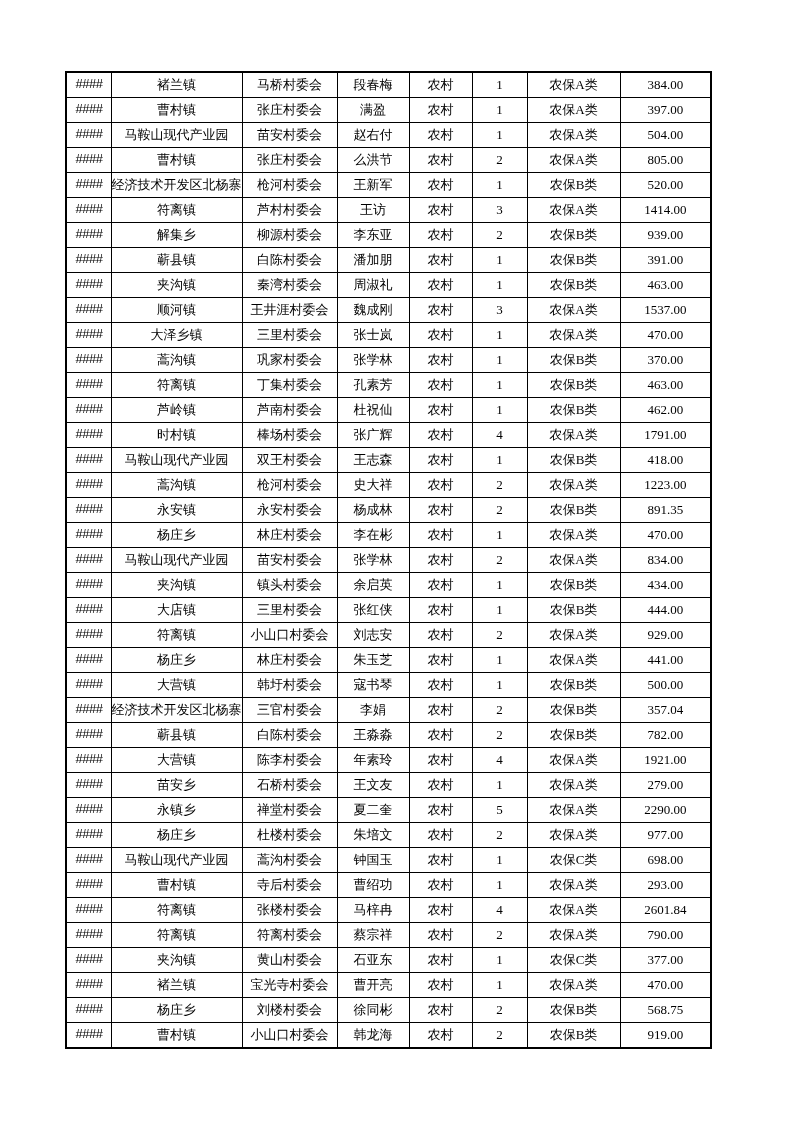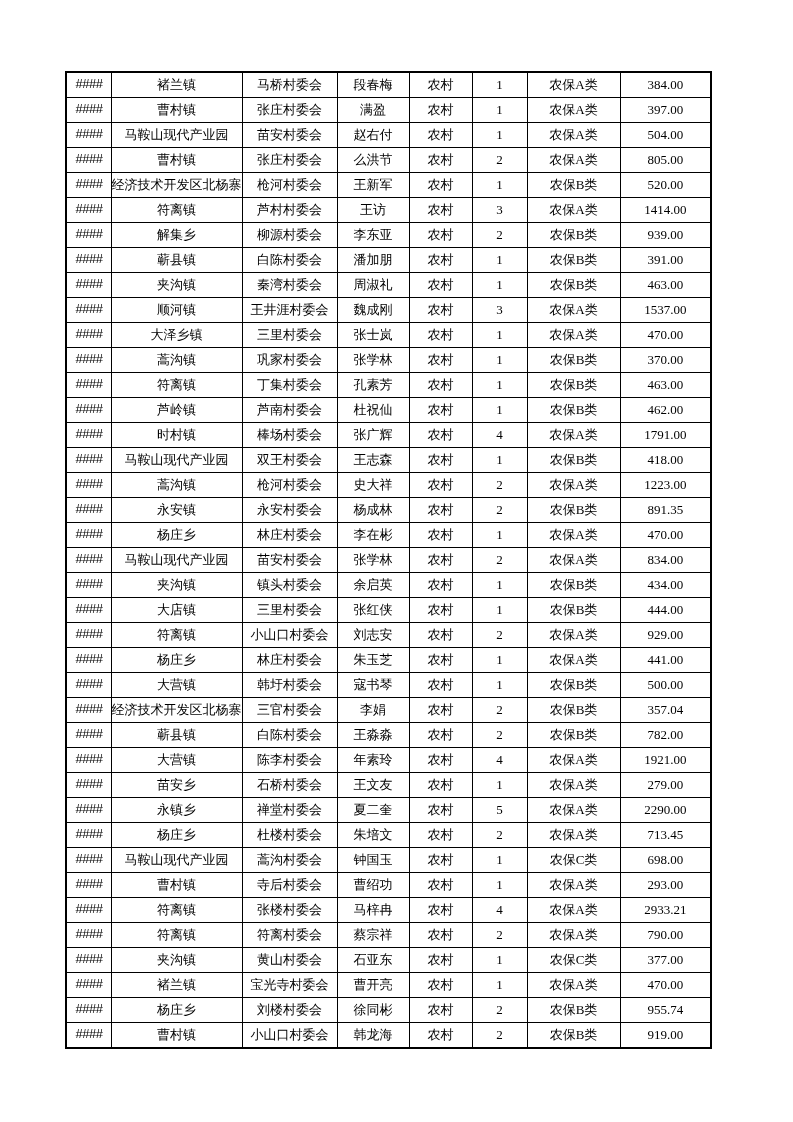--- a/index.html
+++ b/index.html
@@ -391,21 +391,21 @@
   </tr>
 
   <tr>
     <td class="c-overflow">####</td>
     <td class="c-town"><span class="clip">杨庄乡</span></td>
     <td class="c-village">杜楼村委会</td>
     <td class="c-name">朱培文</td>
     <td class="c-type">农村</td>
     <td class="c-count">2</td>
     <td class="c-category">农保A类</td>
-    <td class="c-amount">713.45</td>
+    <td class="c-amount">977.00</td>
   </tr>
 
   <tr>
     <td class="c-overflow">####</td>
     <td class="c-town"><span class="clip">马鞍山现代产业园</span></td>
     <td class="c-village">蒿沟村委会</td>
     <td class="c-name">钟国玉</td>
     <td class="c-type">农村</td>
     <td class="c-count">1</td>
     <td class="c-category">农保C类</td>
@@ -424,21 +424,21 @@
   </tr>
 
   <tr>
     <td class="c-overflow">####</td>
     <td class="c-town"><span class="clip">符离镇</span></td>
     <td class="c-village">张楼村委会</td>
     <td class="c-name">马梓冉</td>
     <td class="c-type">农村</td>
     <td class="c-count">4</td>
     <td class="c-category">农保A类</td>
-    <td class="c-amount">2933.21</td>
+    <td class="c-amount">2601.84</td>
   </tr>
 
   <tr>
     <td class="c-overflow">####</td>
     <td class="c-town"><span class="clip">符离镇</span></td>
     <td class="c-village">符离村委会</td>
     <td class="c-name">蔡宗祥</td>
     <td class="c-type">农村</td>
     <td class="c-count">2</td>
     <td class="c-category">农保A类</td>
@@ -468,21 +468,21 @@
   </tr>
 
   <tr>
     <td class="c-overflow">####</td>
     <td class="c-town"><span class="clip">杨庄乡</span></td>
     <td class="c-village">刘楼村委会</td>
     <td class="c-name">徐同彬</td>
     <td class="c-type">农村</td>
     <td class="c-count">2</td>
     <td class="c-category">农保B类</td>
-    <td class="c-amount">955.74</td>
+    <td class="c-amount">568.75</td>
   </tr>
 
   <tr>
     <td class="c-overflow">####</td>
     <td class="c-town"><span class="clip">曹村镇</span></td>
     <td class="c-village">小山口村委会</td>
     <td class="c-name">韩龙海</td>
     <td class="c-type">农村</td>
     <td class="c-count">2</td>
     <td class="c-category">农保B类</td>

